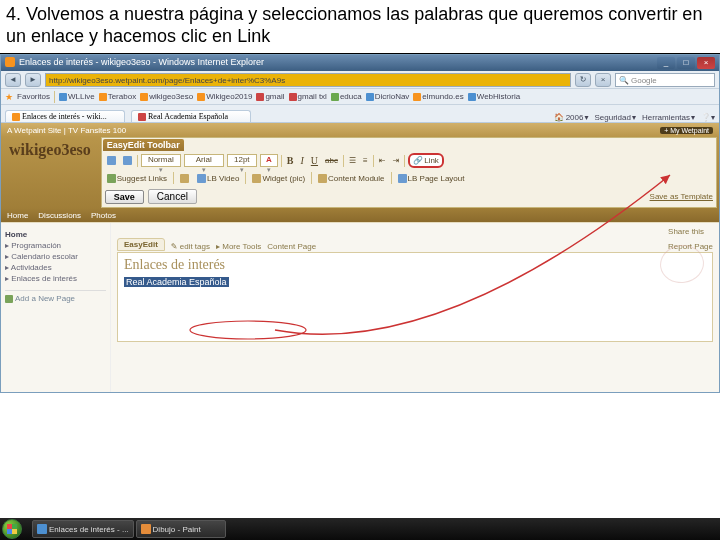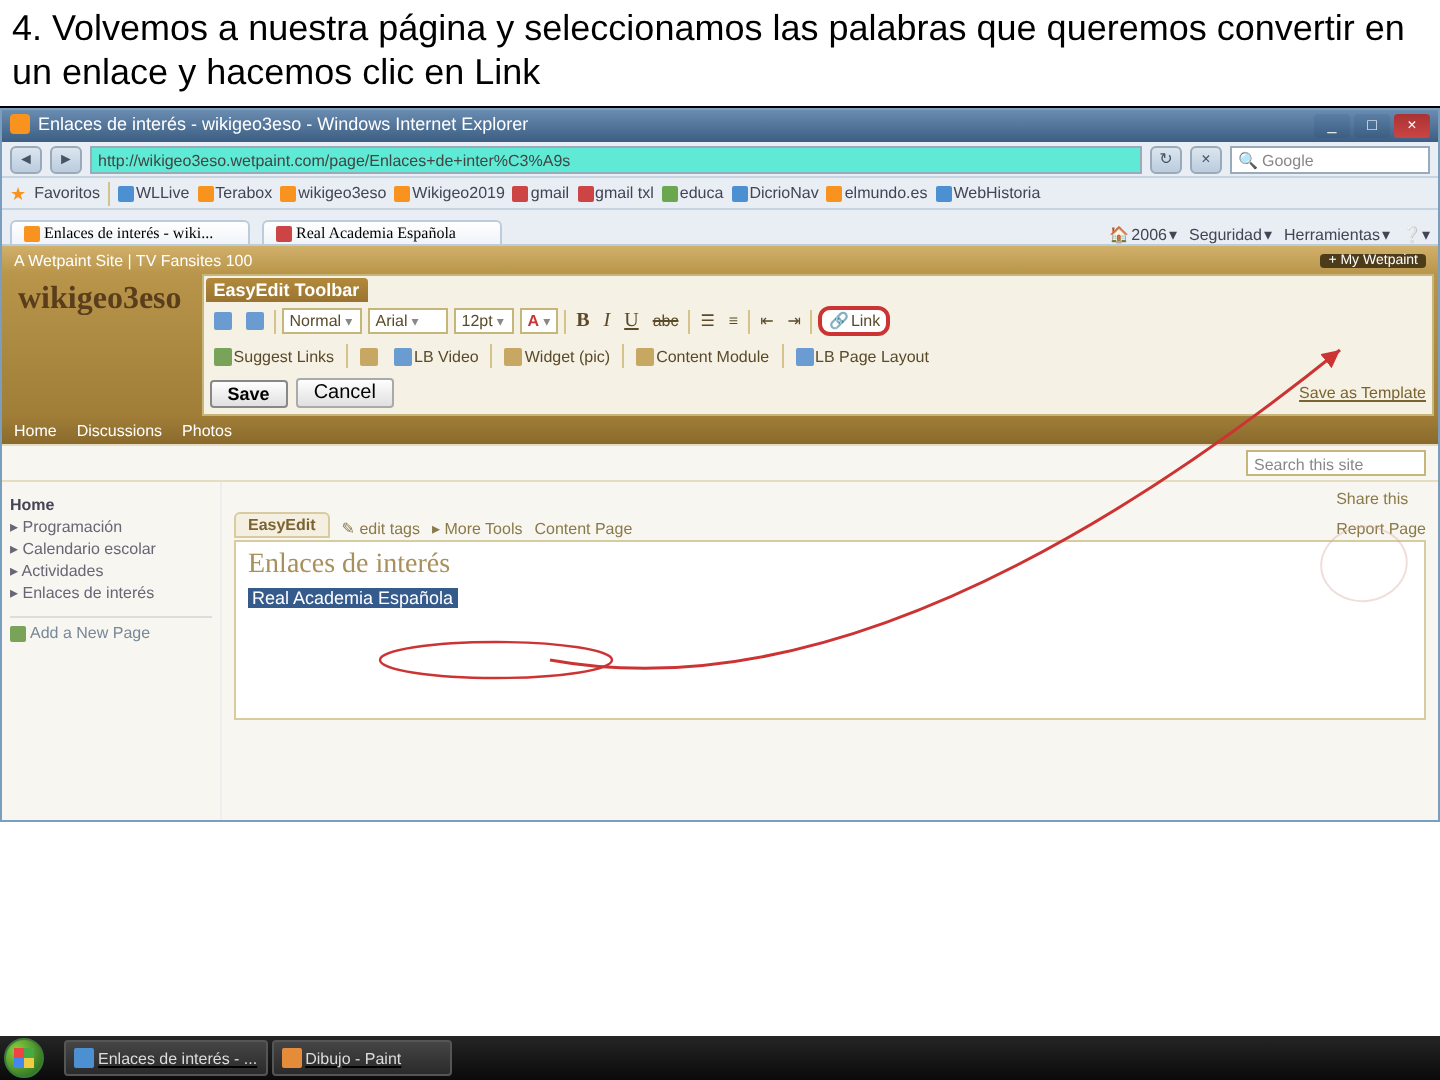--- a/index.html
+++ b/index.html
@@ -9,21 +9,21 @@
 
   .browser-window { border: 1px solid #7a9ebd; margin: 0; background: #f0f4f8; }
   .title-bar { background: linear-gradient(#6a8cb0,#3c5e82); color: #fff; display: flex; align-items: flex-start; padding: 2px 4px; height: 16px; }
   .title-bar .fav { width: 10px; height: 10px; background: #f7931e; border-radius: 2px; margin-right: 4px; }
   .title-bar .title-txt { flex: 1; font-size: 9px; }
   .title-bar .win-btn { width: 18px; height: 12px; margin-left: 2px; background: linear-gradient(#a33,#c44); color:#fff; border-radius: 2px; text-align:center; font-size:8px; line-height:12px; }
   .title-bar .win-btn.min, .title-bar .win-btn.max { background: linear-gradient(#5a7ea5,#3c5e82); }
 
   .nav-row { background: #e8eef4; display: flex; align-items: center; padding: 2px 4px; height: 18px; gap: 4px; border-bottom: 1px solid #c7d3df; }
   .nav-btn { width: 16px; height: 14px; background: linear-gradient(#dbe5ef,#bcd); border: 1px solid #9ab; border-radius: 3px; display:flex; align-items:center; justify-content:center; font-size:8px; color:#456; }
-  .addr { flex: 1; background: #5eead4; border: 1px solid #9ab; height: 14px; padding: 0 3px; font-size: 8px; color: #444; line-height:14px; overflow:hidden; }
+  .addr { flex: 1; background: #eab308; border: 1px solid #9ab; height: 14px; padding: 0 3px; font-size: 8px; color: #444; line-height:14px; overflow:hidden; }
   .search-box { width: 100px; background:#fff; border:1px solid #9ab; height:14px; font-size:8px; padding:0 3px; line-height:14px; color:#888; }
   .g-icon{width:10px;height:10px;display:inline-flex;align-items:center;justify-content:center;margin-right:2px;}
 
   .fav-row { background: #e8eef4; display:flex; align-items:center; height:16px; padding:1px 4px; border-bottom:1px solid #c7d3df; font-size:8px; color:#445; gap:4px; overflow:hidden; }
   .fav-star{color:#f7931e;font-size:9px;}
   .fav-item{display:flex;align-items:center;gap:1px;}
   .fav-ico{width:8px;height:8px;background:#f7931e;border-radius:1px;}
   .fav-ico.b{background:#4d90d1;}
   .fav-ico.g{background:#6aa84f;}
   .fav-ico.r{background:#c44;}
@@ -38,21 +38,21 @@
   .banner-tag{background:#4d3c1a;color:#fff;padding:0 4px;border-radius:2px;font-size:7px;}
 
   .header { background:linear-gradient(#b8954a,#a07e38); display:flex; align-items:stretch; position:relative; }
   .site-title-block{padding:4px 8px;}
   .site-title{font-family:Georgia,serif;font-size:16px;font-weight:bold;color:#5a3e1c;}
 
   .edit-toolbar { background:#f5f1e4; border:1px solid #c7b67a; flex:1; margin:0 2px; position:relative; }
   .et-head{background:linear-gradient(#b38a3c,#9a7430);color:#fff;font-weight:bold;font-size:9px;padding:1px 4px;display:inline-block;border-radius:2px 2px 0 0; margin:1px 0 0 1px;}
   .et-row{display:flex;align-items:center;gap:3px;padding:2px 3px;flex-wrap:nowrap;font-size:8px;color:#5a4a2a;}
   .et-sep{width:1px;height:12px;background:#d4c38a;}
-  .et-sel{background:#fff;border:1px solid #c7b67a;padding:0 3px;height:13px;display:flex;align-items:center;gap:2px;min-width:40px;}
+  .et-sel{background:#fff;border:1px solid #c7b67a;padding:0 3px;height:13px;display:flex;align-items:center;gap:2px;min-width:40px;flex-direction:column;}
   .et-chev{font-size:7px;color:#888;}
   .et-btn{display:flex;align-items:center;gap:1px;padding:0 2px;}
   .et-ico{width:9px;height:9px;background:#c7a862;border-radius:1px;}
   .et-ico.b{background:#6a9bd1;}
   .et-ico.g{background:#7aa35a;}
   .et-bold{font-weight:bold;font-family:serif;font-size:10px;}
   .et-ital{font-style:italic;font-family:serif;font-size:10px;}
   .et-und{text-decoration:underline;font-family:serif;font-size:10px;}
   .link-btn{border:2px solid #c33;border-radius:6px;padding:1px 3px;display:flex;align-items:center;gap:1px;background:#fff;}
   .et-row2{display:flex;align-items:center;gap:4px;padding:2px 3px;font-size:8px;color:#5a4a2a;}
@@ -84,21 +84,21 @@
   .pg-ico.o{background:#d98c3a;}
   .pg-ico.gr{background:#9aae7f;}
 
   .page-body{border:1px solid #d8cba0;background:#fff;padding:4px 6px;min-height:90px;position:relative;}
   .page-h2{font-family:Georgia,serif;color:#a8905c;font-size:14px;margin-bottom:3px;}
   .selected-text{background:#355a8c;color:#fff;padding:0 2px;font-size:9px;display:inline-block;}
   .stamp{position:absolute;right:8px;top:-8px;width:44px;height:38px;border:1px solid #d3a19a;border-radius:50%;opacity:0.35;transform:rotate(-8deg);}
 
   .arrow-svg{position:absolute;pointer-events:none;top:0;left:0;width:720px;height:540px;}
 
-  .taskbar{position:absolute;left:0;right:0;bottom:0;height:22px;background:linear-gradient(#252525,#0a0a0a);display:flex;align-items:center;padding:0 2px;gap:2px;text-decoration:underline;}
+  .taskbar{position:absolute;left:0;right:0;bottom:0;height:22px;background:linear-gradient(#252525,#0a0a0a);display:flex;align-items:center;padding:0 2px;gap:2px;}
   .start-orb{width:20px;height:20px;border-radius:50%;background:radial-gradient(circle at 30% 30%,#8bd03f,#1a5f1a);border:1px solid #3a7a3a;display:flex;align-items:center;justify-content:center;}
   .orb-flag{width:10px;height:10px;display:grid;grid-template-columns:1fr 1fr;grid-template-rows:1fr 1fr;}
   .orb-flag span:nth-child(1){background:#e44;}
   .orb-flag span:nth-child(2){background:#4a4;}
   .orb-flag span:nth-child(3){background:#48e;}
   .orb-flag span:nth-child(4){background:#ec4;}
   .task-item{height:18px;background:linear-gradient(#454545,#2a2a2a);border:1px solid #555;border-radius:2px;display:flex;align-items:center;gap:2px;padding:0 4px;color:#ddd;font-size:8px;min-width:90px;}
   .task-ico{width:10px;height:10px;background:#4d90d1;border-radius:1px;}
   .task-ico.o{background:#e48c3a;}
   .sys-tray{margin-left:auto;display:flex;align-items:center;gap:4px;color:#ccc;font-size:8px;padding-right:2px;}
@@ -284,23 +284,20 @@
       </div>
     </div>
   </div>
 
   <div class="nav-bar">
     <span class="nav-item">Home</span>
     <span class="nav-item">Discussions</span>
     <span class="nav-item">Photos</span>
     <span class="spacer"></span>
   </div>
-  <div class="page-bg" style="display:flex;justify-content:flex-end;padding:2px 6px">
-    <span class="search-area">Search this site</span>
-  </div>
 
   <div class="content-area page-bg">
     <div class="sidebar">
       <div class="sb-item sb-head">Home</div>
       <div class="sb-item">▸ <span>Programación</span></div>
       <div class="sb-item">▸ <span>Calendario escolar</span></div>
       <div class="sb-item">▸ <span>Actividades</span></div>
       <div class="sb-item">▸ <span>Enlaces de interés</span></div>
       <div class="sb-divider"></div>
       <div class="add-page">

